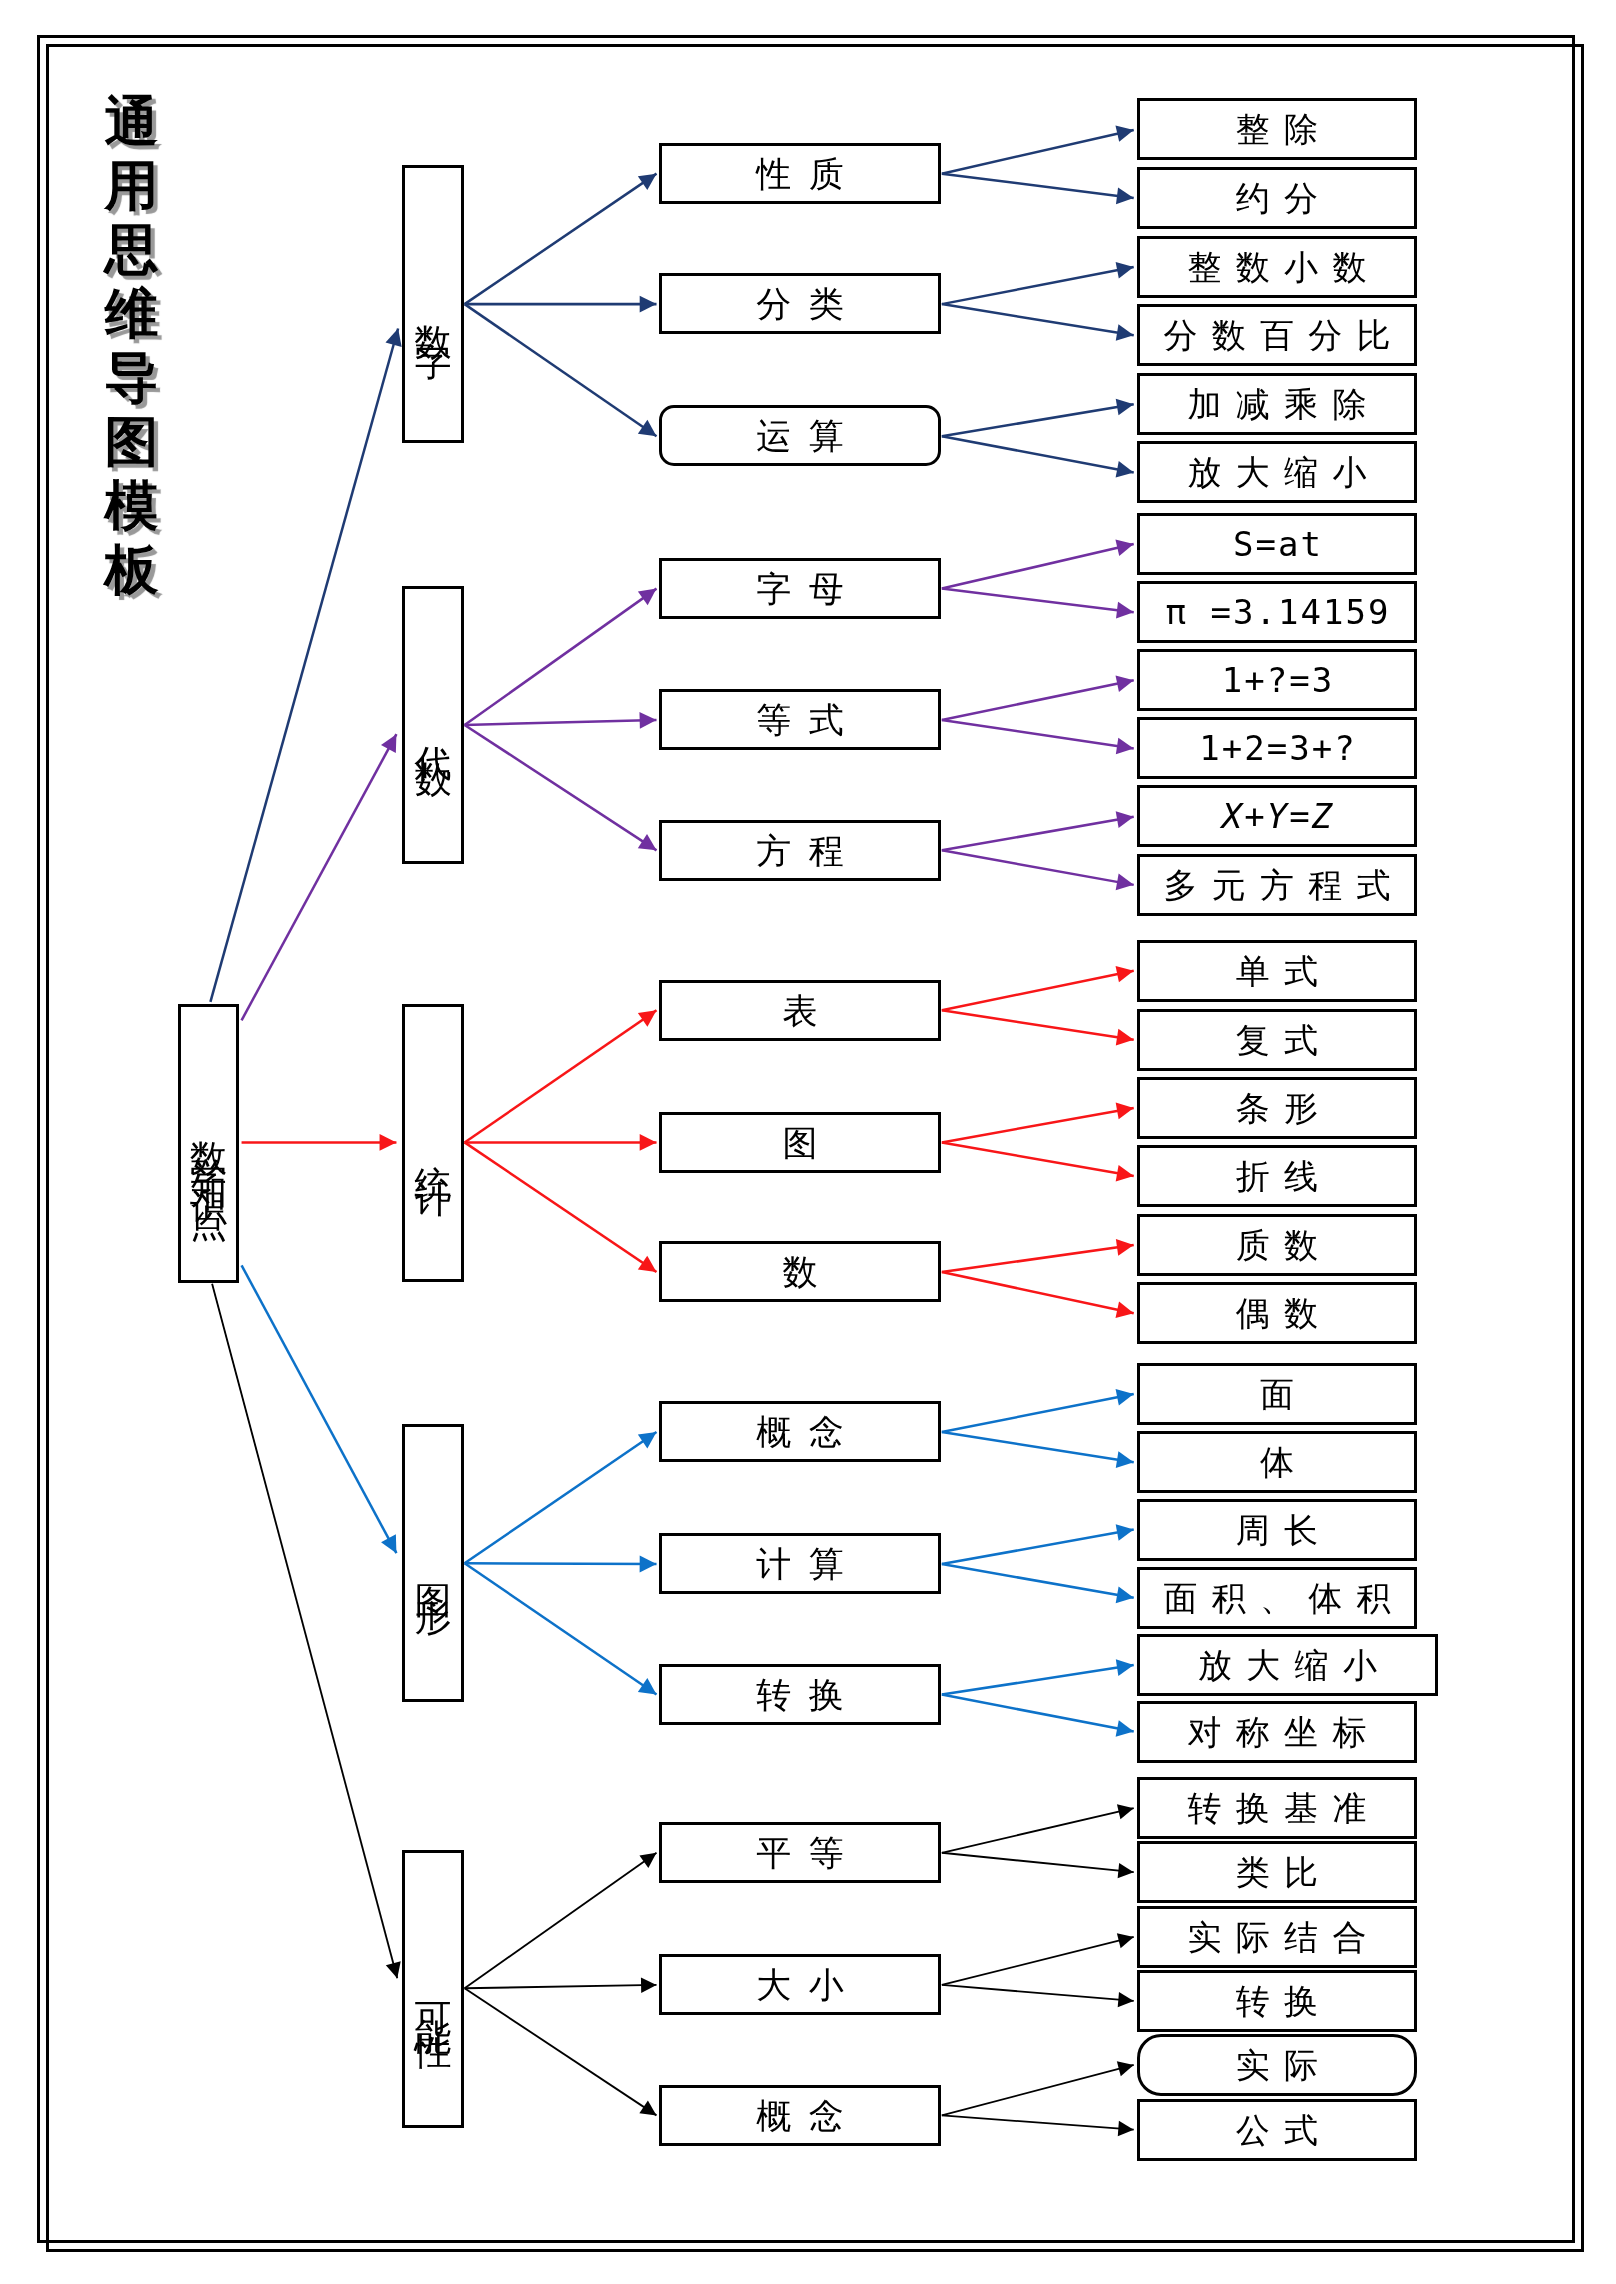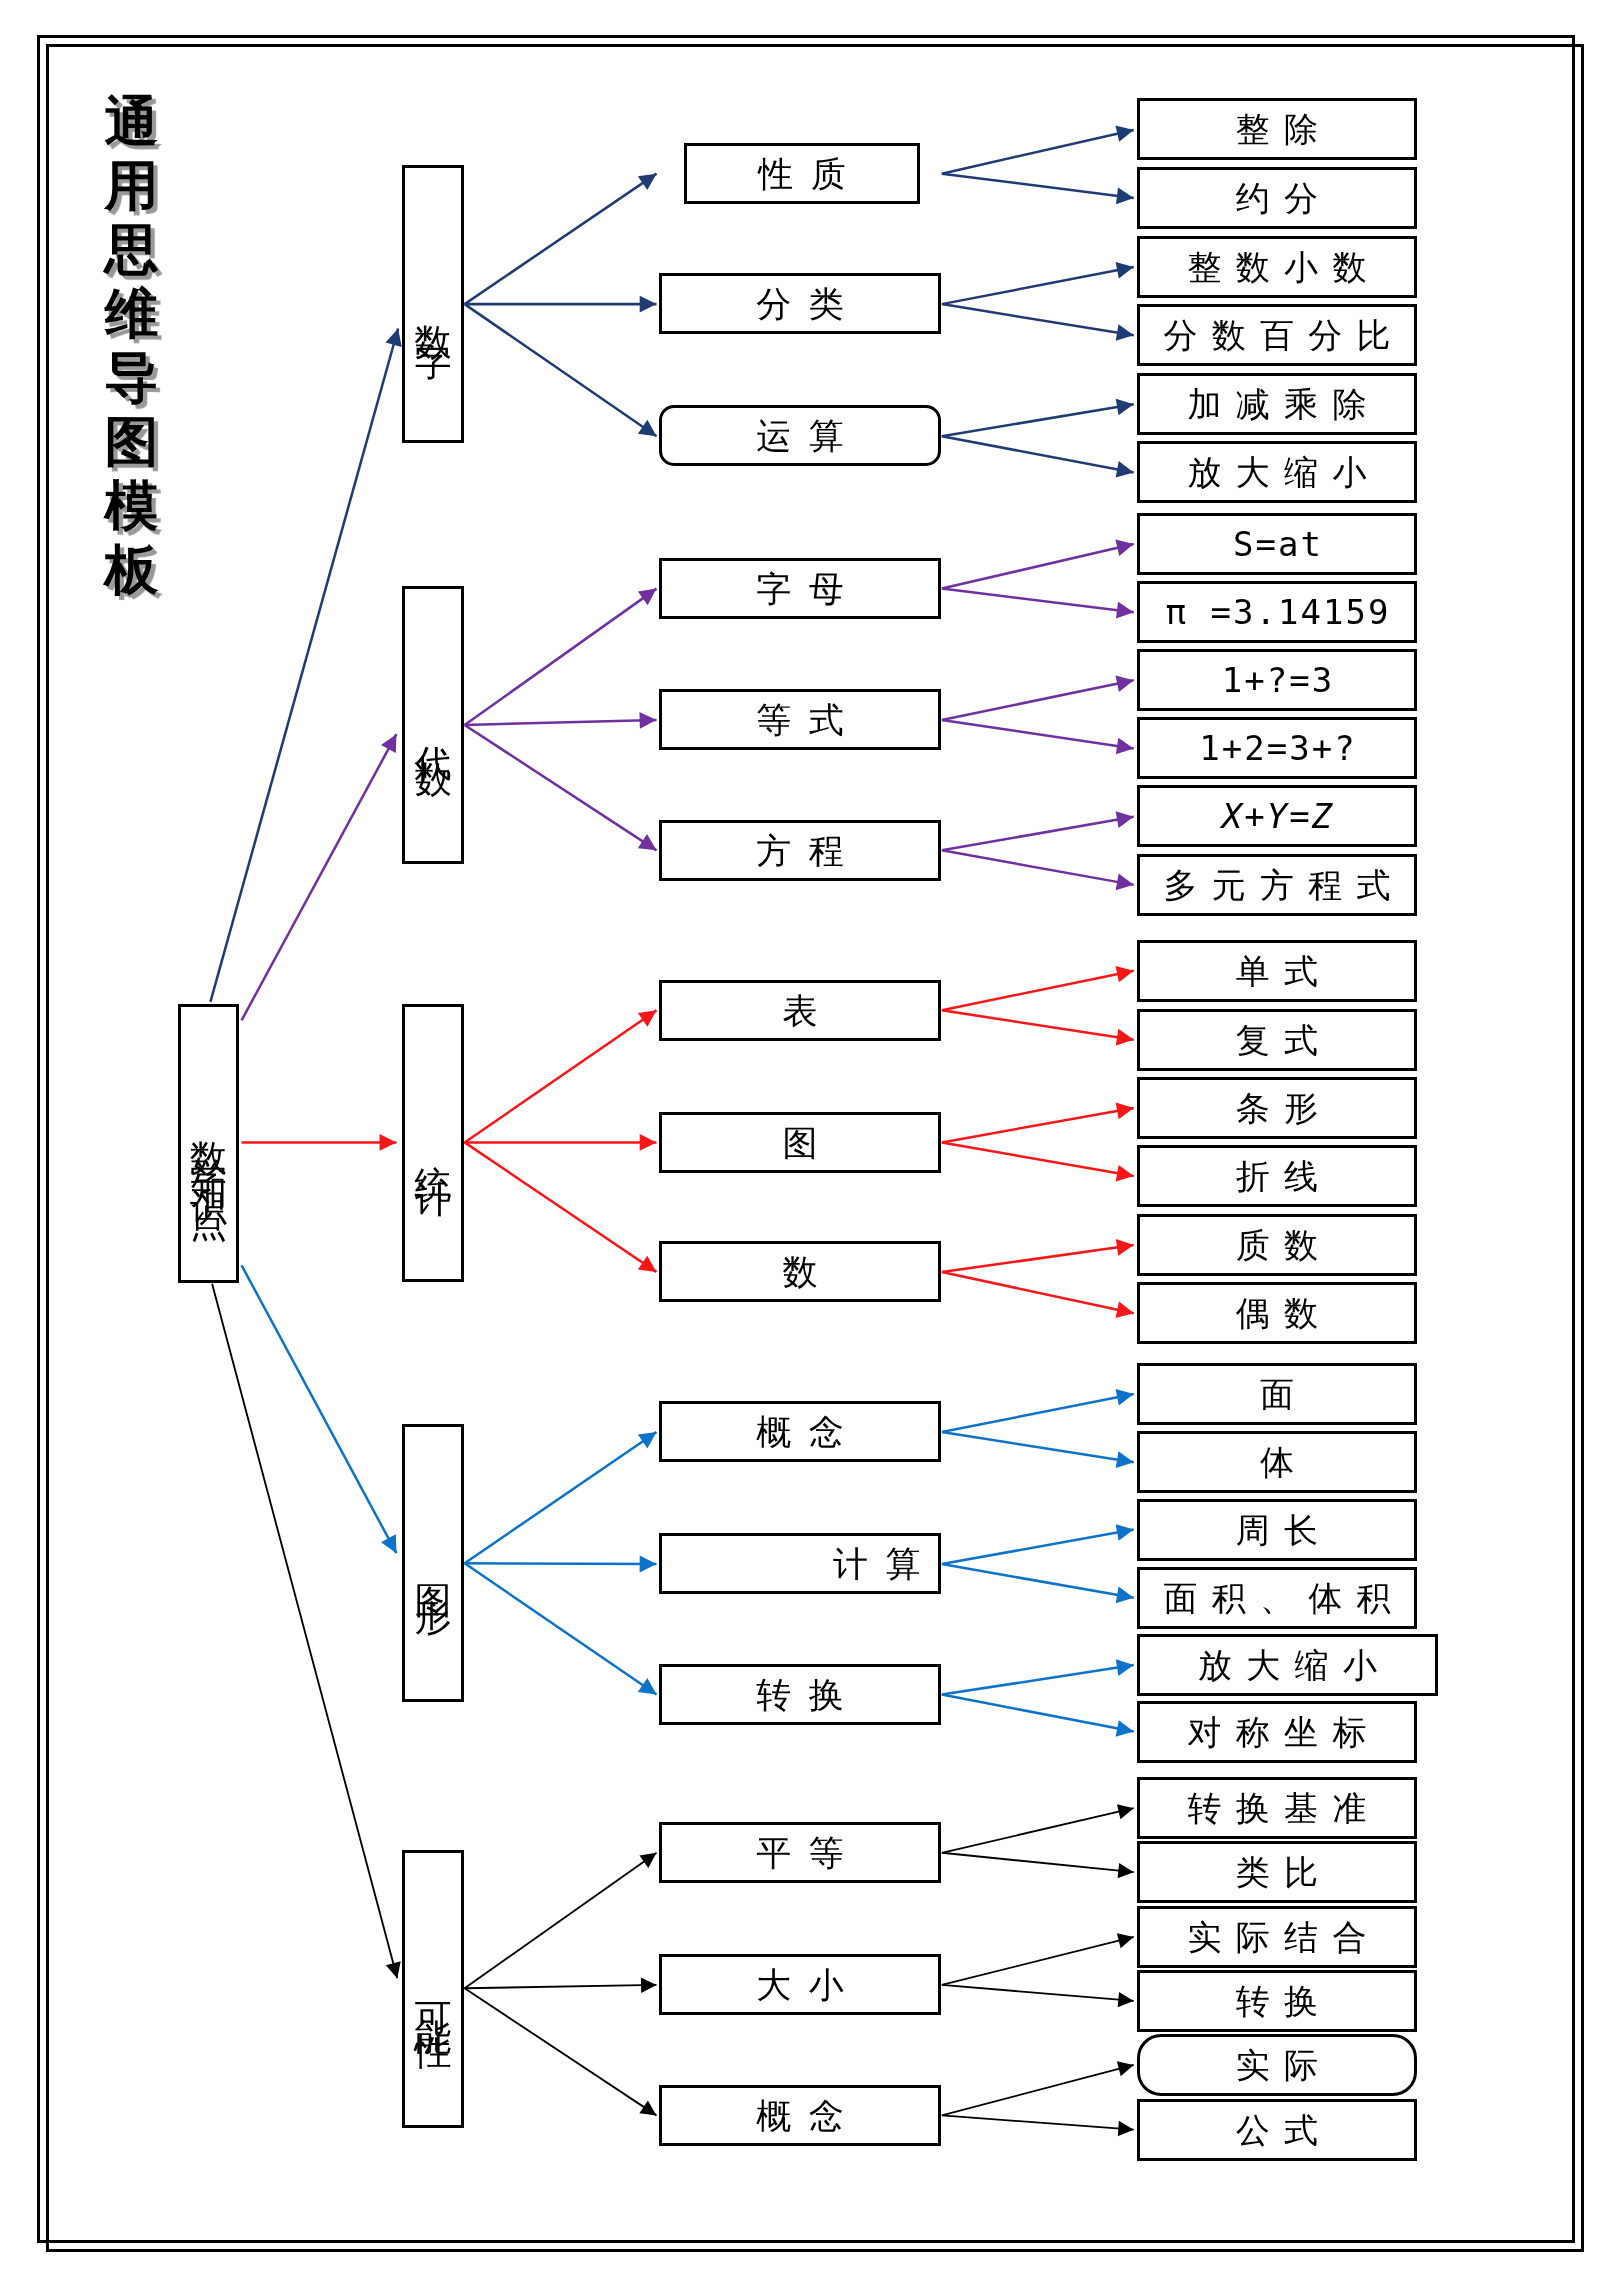--- a/index.html
+++ b/index.html
@@ -115,21 +115,21 @@
       <line x1="552" y1="2362" x2="780" y2="2513" stroke="#000000" stroke-width="2.2" marker-end="url(#ah4)"></line>
       <line x1="1119" y1="2513" x2="1347" y2="2453" stroke="#000000" stroke-width="2.2" marker-end="url(#ah4)"></line>
       <line x1="1119" y1="2513" x2="1347" y2="2530" stroke="#000000" stroke-width="2.2" marker-end="url(#ah4)"></line>
     </svg>
     <div class="node vert root-node" style="left: 178px; top: 1004px; width: 61px; height: 279px;">
       <span class="lbl">数学知识点</span>
     </div>
     <div class="node vert branch-node" style="left: 402px; top: 165px; width: 62px; height: 278px;">
       <span class="lbl">数字</span>
     </div>
-    <div class="node mid-node" style="left: 684px; top: 143px; width: 236px; height: 61px;">
+    <div class="node mid-node" style="left: 659px; top: 143px; width: 282px; height: 61px;">
       <span class="lbl">性质</span>
     </div>
     <div class="node leaf-node" style="left: 1137px; top: 98px; width: 280px; height: 62px;">
       <span class="lbl">整除</span>
     </div>
     <div class="node leaf-node" style="left: 1137px; top: 167px; width: 280px; height: 62px;">
       <span class="lbl">约分</span>
     </div>
     <div class="node mid-node" style="left: 659px; top: 273px; width: 282px; height: 61px;">
       <span class="lbl">分类</span>
@@ -214,21 +214,21 @@
     </div>
     <div class="node mid-node" style="left: 659px; top: 1401px; width: 282px; height: 61px;">
       <span class="lbl">概念</span>
     </div>
     <div class="node leaf-node" style="left: 1137px; top: 1363px; width: 280px; height: 62px;">
       <span class="lbl">面</span>
     </div>
     <div class="node leaf-node" style="left: 1137px; top: 1431px; width: 280px; height: 62px;">
       <span class="lbl">体</span>
     </div>
-    <div class="node mid-node" style="left: 659px; top: 1533px; width: 282px; height: 61px; justify-content: flex-end;">
+    <div class="node mid-node" style="left: 659px; top: 1533px; width: 282px; height: 61px;">
       <span class="lbl">计算</span>
     </div>
     <div class="node leaf-node" style="left: 1137px; top: 1499px; width: 280px; height: 62px;">
       <span class="lbl">周长</span>
     </div>
     <div class="node leaf-node" style="left: 1137px; top: 1567px; width: 280px; height: 62px;">
       <span class="lbl">面积、体积</span>
     </div>
     <div class="node mid-node" style="left: 659px; top: 1664px; width: 282px; height: 61px;">
       <span class="lbl">转换</span>

